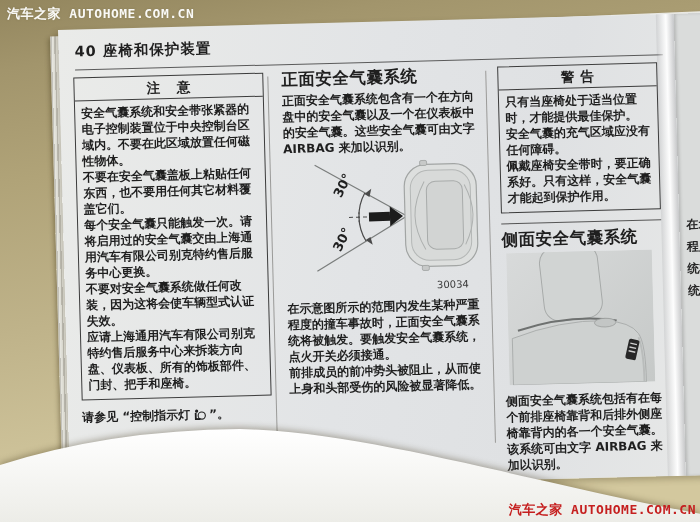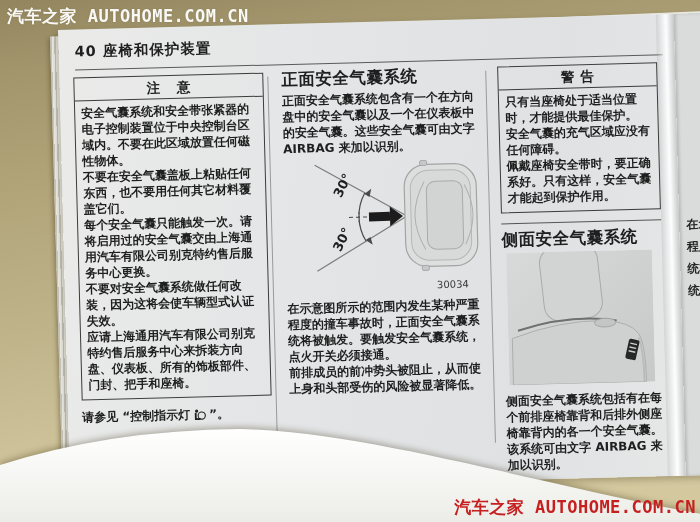--- a/index.html
+++ b/index.html
@@ -60,21 +60,21 @@
   }
   .next-page{
     position:absolute;left:616px;top:0;width:44px;height:462px;background:#dadcdb;
     box-shadow:inset 2px 0 3px rgba(0,0,0,.15);
   }
   .next-page .frag{font-size:12px;font-weight:bold;color:#262626;margin:0 0 7px 7px;line-height:15px;}
   .frag-block{position:absolute;top:204px;left:0;}
 
   .white-sheet-svg{position:absolute;left:0;top:420px;width:700px;height:102px;filter:drop-shadow(0 -2px 3px rgba(60,50,20,.35));}
 
-  .watermark{position:absolute;font-family:"DejaVu Sans Mono",monospace;font-weight:bold;font-size:17px;letter-spacing:.5px;white-space:nowrap;}
+  .watermark{position:absolute;font-family:"DejaVu Sans Mono",monospace;font-weight:bold;font-size:13px;letter-spacing:.5px;white-space:nowrap;}
   .wm-top{left:7px;top:5px;color:rgba(255,255,255,.95);text-shadow:0 0 2px rgba(120,110,70,.6);}
   .wm-bottom{right:4px;bottom:3px;color:#c51f1f;}
 </style>
 </head>
 <body>
 
 <div class="scene">
 
   <div class="page-stack"></div>
   <div class="back-page-top"></div>

